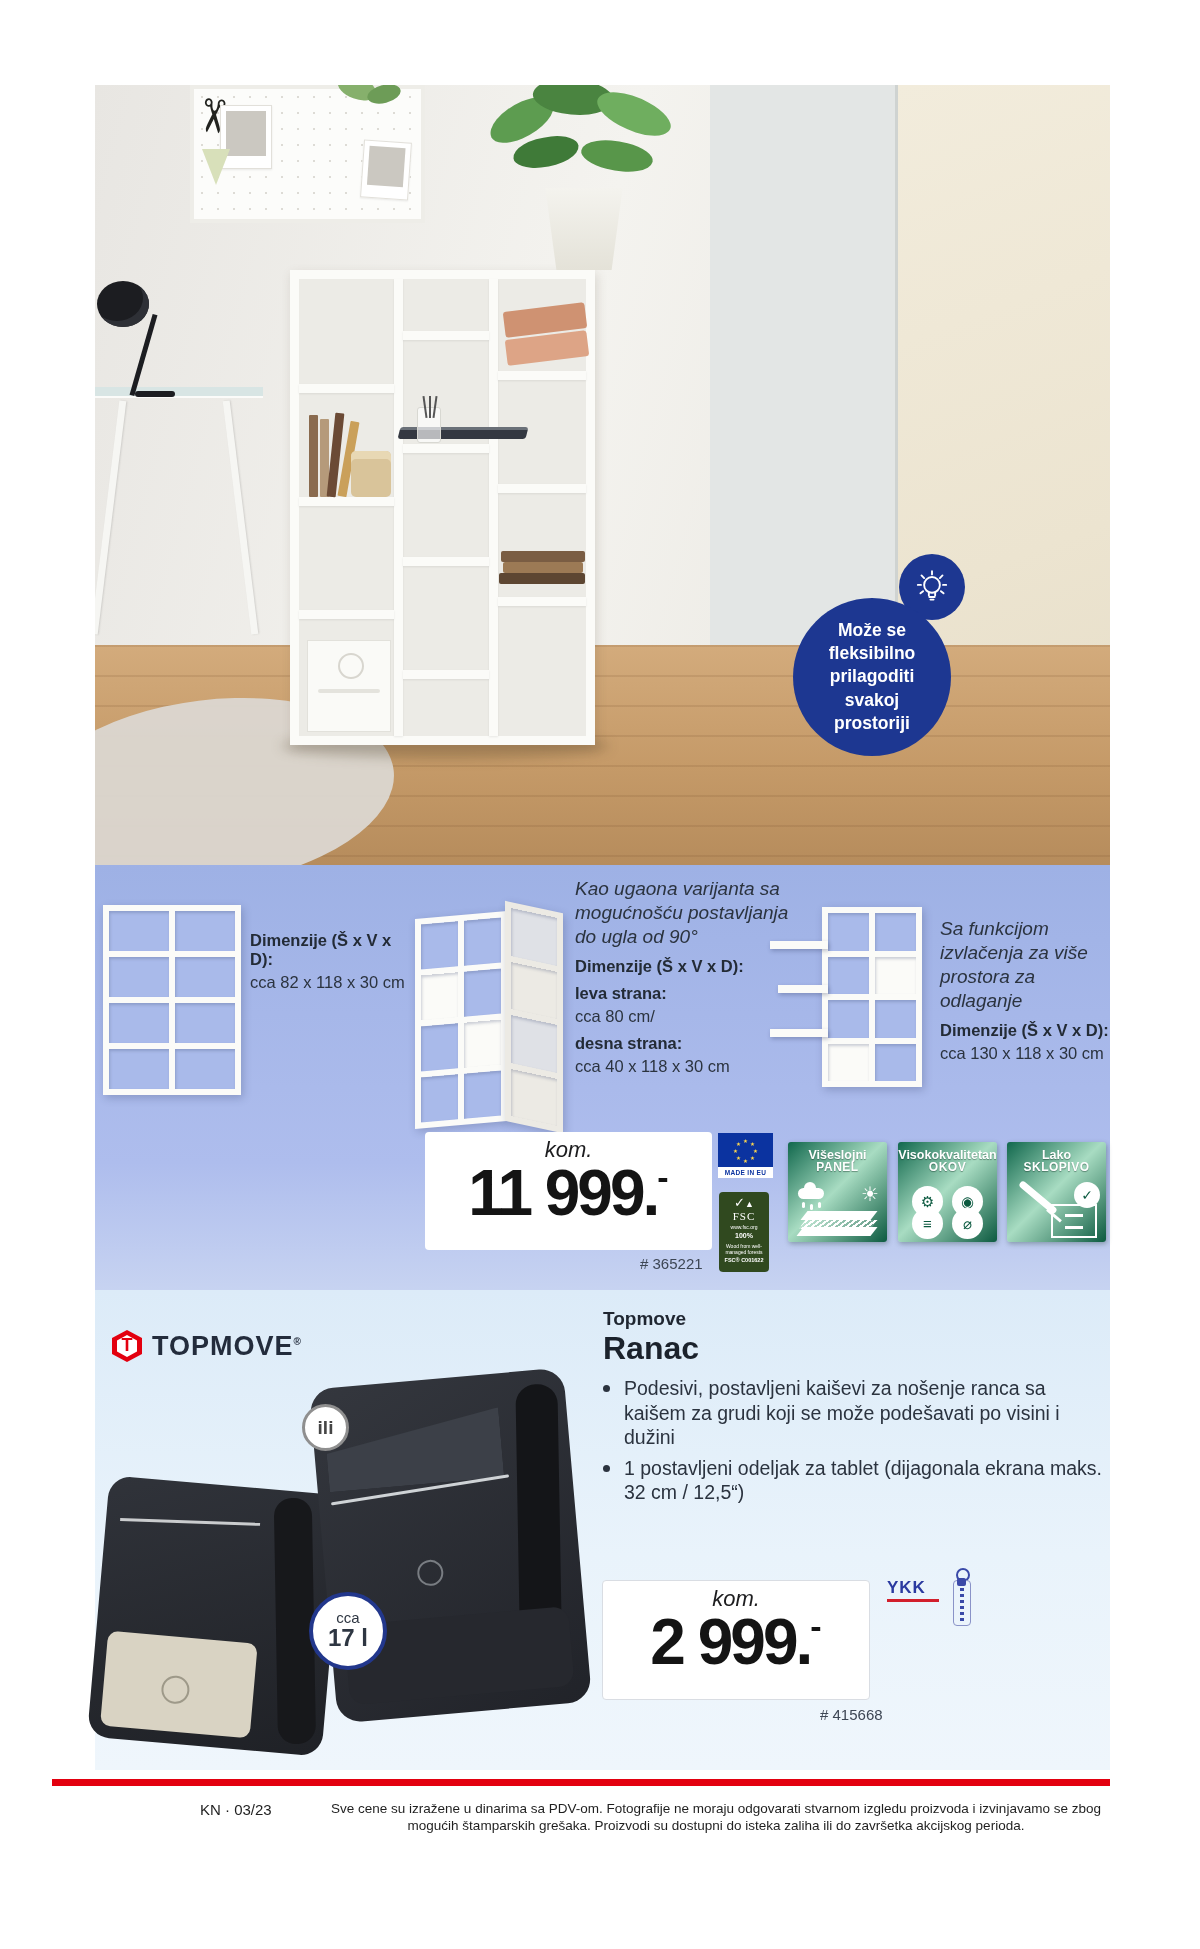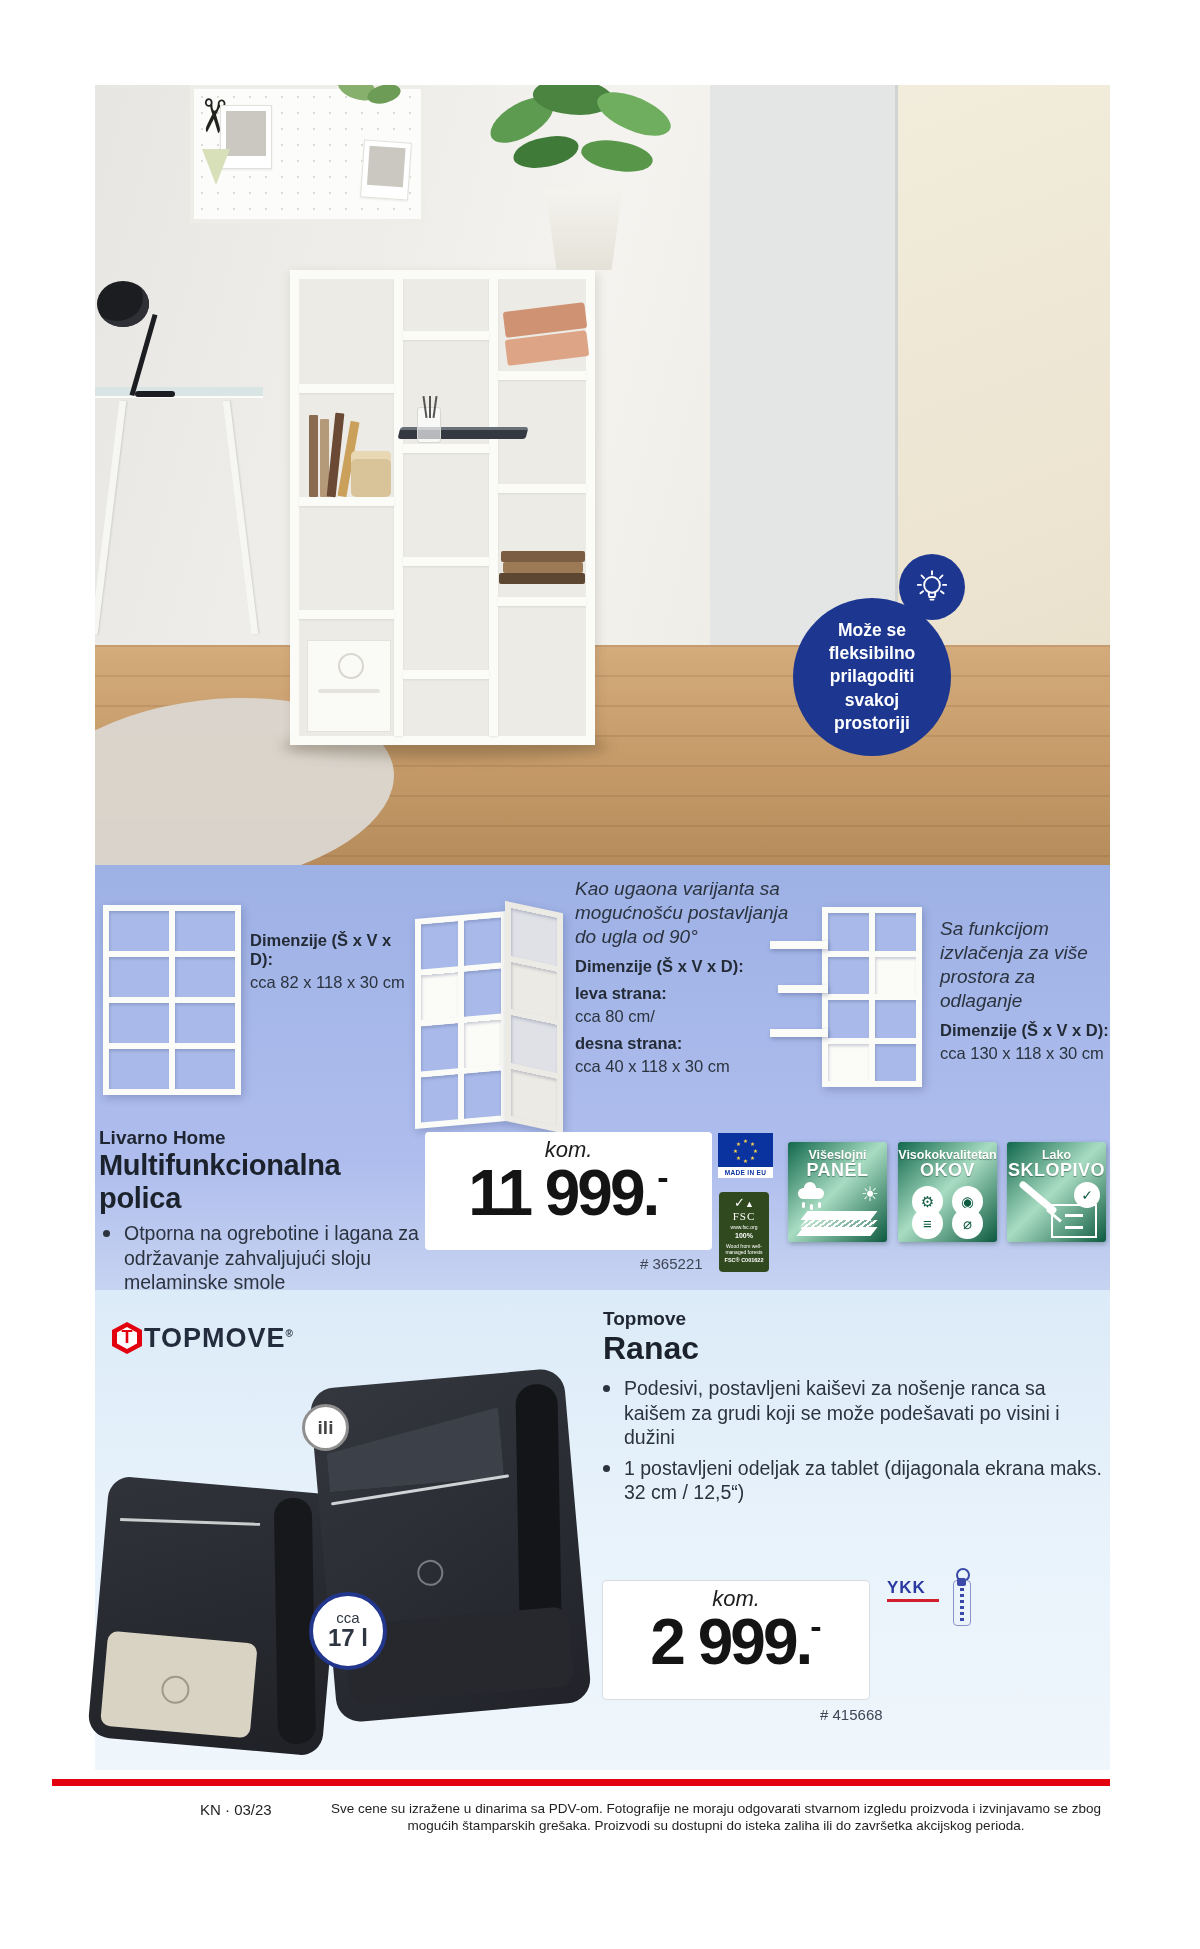--- a/index.html
+++ b/index.html
@@ -92,37 +92,37 @@
   .fsc-badge{position:absolute;left:624px;top:327px;width:50px;height:80px;background:#30491f;border-radius:4px;
              color:#fff;text-align:center;font-size:5px;line-height:1.25;}
   .fsc-name{font-family:"Liberation Serif",serif;font-size:11px;letter-spacing:1px;margin-top:1px;}
   .fsc-check{font-size:13px;line-height:1;margin-top:4px;}
   .fsc-pct{font-size:7px;font-weight:bold;margin-top:2px;}
   .fsc-lic{font-size:5.5px;font-weight:bold;margin-top:2px;}
   .fbadge{position:absolute;top:277px;width:99px;height:100px;border-radius:3px;color:#fff;text-align:center;
           background:linear-gradient(135deg,#11684d 0%,#a8dcc2 48%,#0c5a40 100%);
           box-shadow:1px 2px 5px rgba(30,60,50,.35);overflow:hidden;}
   .fbadge .t1{font-size:12.5px;font-weight:bold;margin-top:6px;text-shadow:0 1px 1px rgba(0,30,20,.4);}
-  .fbadge .t2{font-size:18px;font-weight:bold;letter-spacing:.5px;margin-top:-2px;text-shadow:0 1px 1px rgba(0,30,20,.4);}
+  .fbadge .t2{font-size:12px;font-weight:bold;letter-spacing:.5px;margin-top:-2px;text-shadow:0 1px 1px rgba(0,30,20,.4);}
   .fb-circle{position:absolute;width:31px;height:31px;border-radius:50%;background:#fff;color:#0c5a40;
              font-size:15px;line-height:31px;text-align:center;}
   .layerboard{position:absolute;height:9px;transform:skewX(-38deg);}
   .fb-sun{position:absolute;color:#fff;font-size:20px;}
   .fb-cloud{position:absolute;width:26px;height:11px;background:#fff;border-radius:8px;}
   .fb-cloud::before{content:"";position:absolute;left:6px;top:-6px;width:12px;height:12px;background:#fff;border-radius:50%;}
   .fb-drop{position:absolute;width:3px;height:6px;background:#fff;border-radius:2px;}
   .screwdriver{position:absolute;width:46px;height:7px;background:#fff;border-radius:4px;transform:rotate(40deg);}
   .screwtip{position:absolute;width:18px;height:3px;background:#fff;transform:rotate(40deg);}
   .fb-drawer{position:absolute;width:46px;height:34px;border:2px solid #fff;box-sizing:border-box;}
   .fb-drawer i{position:absolute;left:12px;width:18px;height:3px;background:#fff;}
 
   
   .sec2{position:absolute;left:95px;top:1290px;width:1015px;height:480px;
         background:linear-gradient(180deg,#dcebf8 0%,#e9f3fb 55%,#eff6fc 100%);}
-  .tm-logo{position:absolute;left:17px;top:32px;display:flex;align-items:center;gap:2px;}
+  .tm-logo{position:absolute;left:17px;top:40px;display:flex;align-items:center;gap:10px;}
   .tm-hex{width:30px;height:32px;background:#e3000f;
           clip-path:polygon(50% 0,100% 25%,100% 75%,50% 100%,0 75%,0 25%);position:relative;}
   .tm-hex::before{content:"";position:absolute;left:5px;top:5px;right:5px;bottom:5px;background:#fff;
           clip-path:polygon(50% 0,100% 25%,100% 75%,50% 100%,0 75%,0 25%);}
   .tm-hex::after{content:"T";position:absolute;left:0;right:0;top:5px;text-align:center;color:#e3000f;
           font-weight:bold;font-size:18px;}
   .tm-word{font-size:27px;font-weight:bold;color:#232c3c;letter-spacing:1px;}
   .tm-reg{font-size:10px;vertical-align:super;color:#232c3c;font-weight:bold;}
   .bp{position:absolute;}
   .bp-body{position:absolute;inset:0;border-radius:22px;}
@@ -315,28 +315,20 @@
       <div class="board" style="left:0;top:34px;width:58px;height:8px;box-shadow:1px 2px 4px rgba(40,50,90,.3);"></div>
       <div class="board" style="left:8px;top:78px;width:50px;height:8px;box-shadow:1px 2px 4px rgba(40,50,90,.3);"></div>
       <div class="board" style="left:0;top:122px;width:58px;height:8px;box-shadow:1px 2px 4px rgba(40,50,90,.3);"></div>
     </div>
     <div class="abs" style="left:845px;top:52px;width:170px;">
       <div class="it-desc">Sa funkcijom izvlačenja za više prostora za odlaganje</div>
       <div class="dim-label">Dimenzije (Š x V x D):</div>
       <div class="dim-val">cca 130 x 118 x 30 cm</div>
     </div>
 
-    <div class="abs" style="left:4px;top:262px;width:320px;">
-      <div class="brand">Livarno Home</div>
-      <div class="title">Multifunkcionalna polica</div>
-      <div class="bullet-row" style="margin-top:6px;padding-left:4px;">
-        <span class="dot"></span>
-        <span>Otporna na ogrebotine i lagana za održavanje zahvaljujući sloju melaminske smole</span>
-      </div>
-    </div>
 
     <div class="price-box" style="left:330px;top:267px;width:287px;height:118px;">
       <div class="kom">kom.</div>
       <div class="amount"><span>11 999.</span><span class="sup">-</span></div>
     </div>
     <div class="itemno" style="left:545px;top:390px;"># 365221</div>
 
     <div class="eu-badge">
       <div class="eu-ring">
         <span style="left:20px;top:10px;">★</span>

